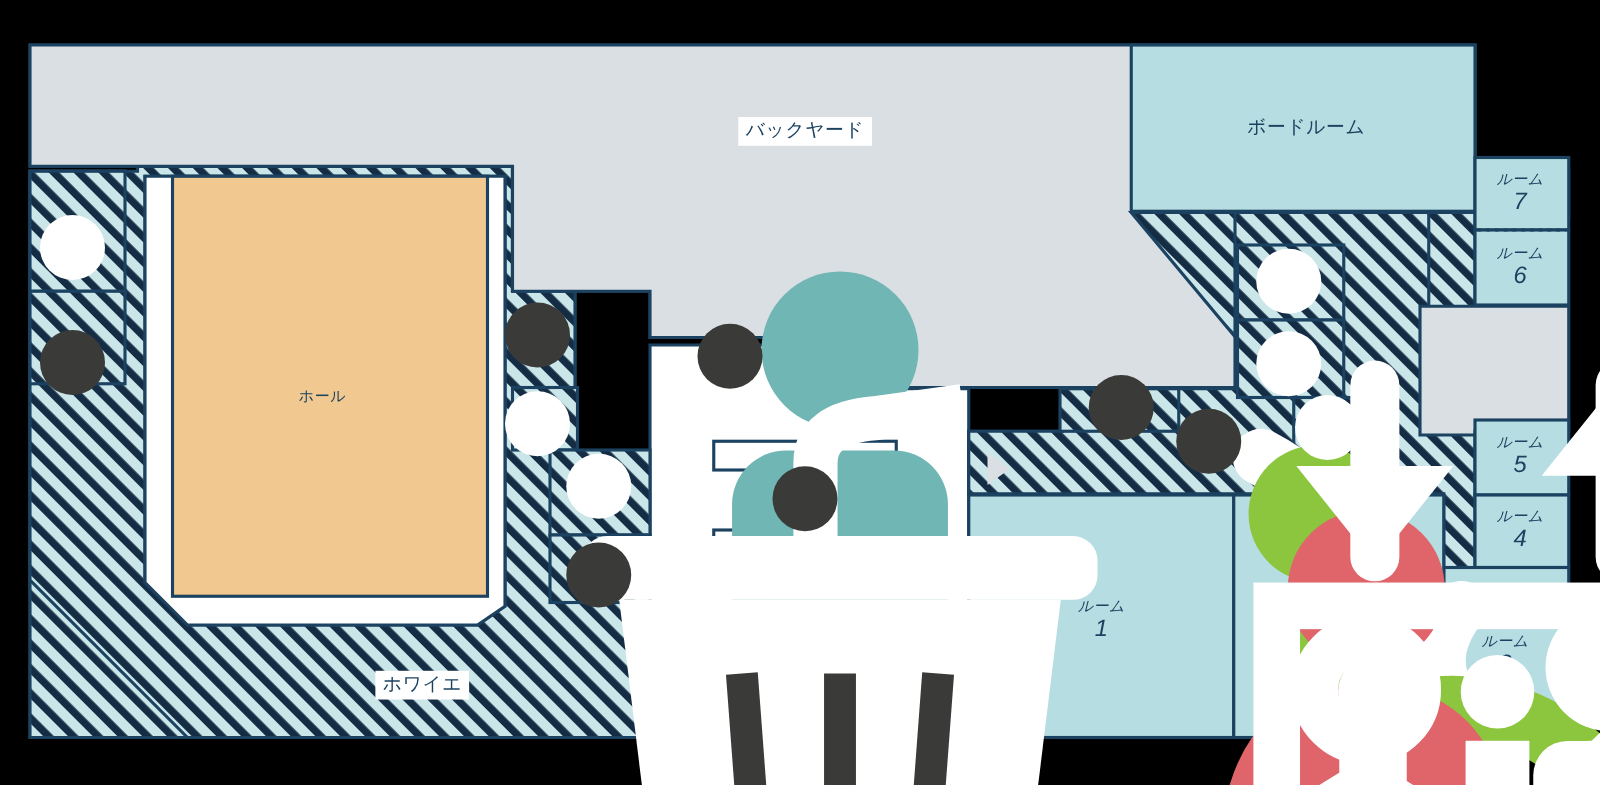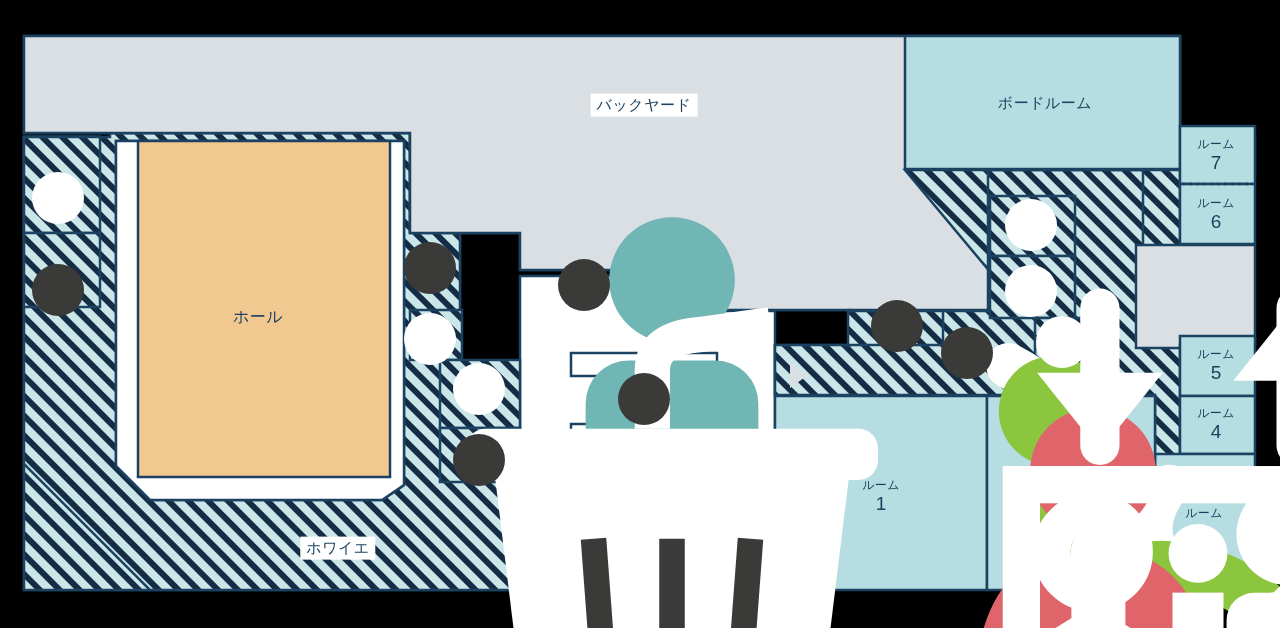--- a/index.html
+++ b/index.html
@@ -34,29 +34,30 @@
     transform: translate(-50%, -50%);
     letter-spacing: 0.5px;
   }
   .label.boxed {
     background: #ffffff;
     padding: 2px 6px;
   }
   .label.small {
     font-size: 12px;
     letter-spacing: 0.3px;
+    font-style: italic;
   }
   .label .num {
     display: block;
     font-size: 19px;
     line-height: 1.15;
     letter-spacing: 0;
   }
   .label.big {
-    font-size: 16px;
+    font-size: 12px;
   }
   
   .pic {
     position: absolute;
     transform: translate(-50%, -50%);
     width: 52px;
     height: 52px;
     border-radius: 50%;
     display: flex;
     align-items: center;

